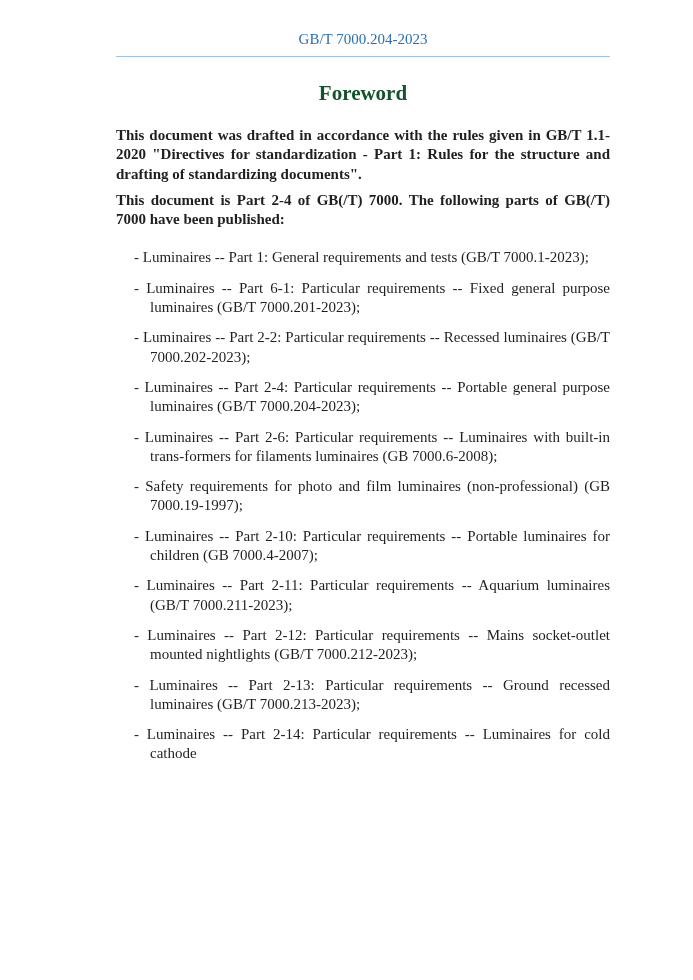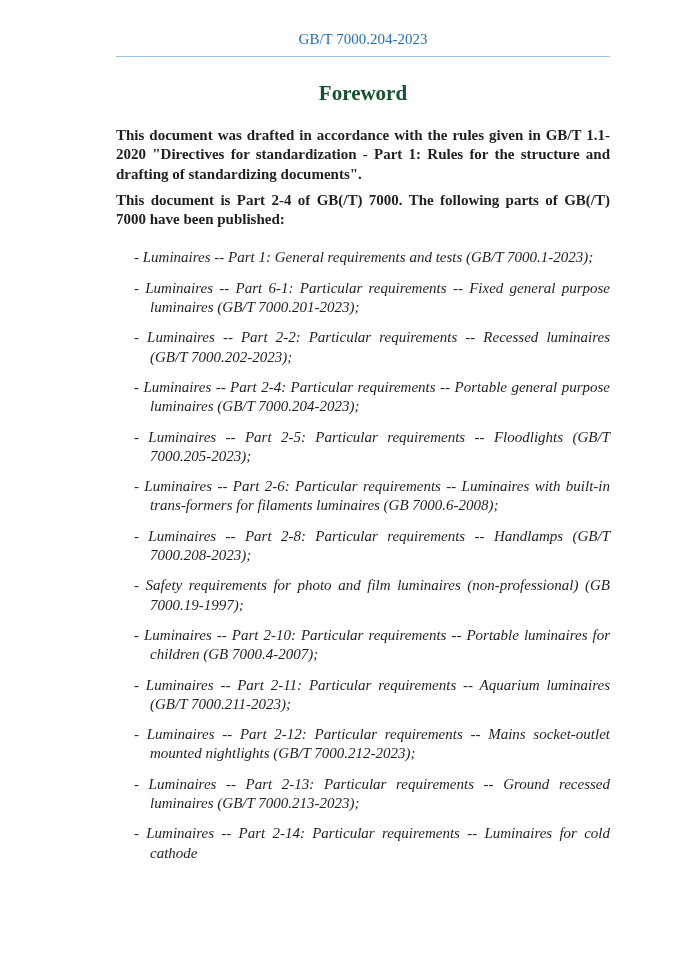--- a/index.html
+++ b/index.html
@@ -23,21 +23,21 @@
     margin:25px 0 21px 0;text-align:center;font-weight:bold;
     font-size:21px;line-height:23px;color:#14532d;
   }
   .para{
     font-size:15px;line-height:19.3px;text-align:justify;margin:0 0 7px 0;font-weight:bold;
   }
   .para.intro-gap{margin-bottom:19px;}
   .parts-list{margin:0;padding:0;}
   .list-item{
     font-size:15px;line-height:19.3px;text-align:justify;
-    margin:0 0 11px 0;padding-left:34px;text-indent:-16px;font-style:italic;
+    margin:0 0 11px 0;padding-left:34px;text-indent:-16px;
   }
   .footer{position:absolute;left:101px;top:950px;width:494px;margin-top:48px;}
   .footer-rule{border:none;border-top:1px solid var(--rule);margin:0 0 5px 0;}
   .footer-row{
     display:flex;justify-content:space-between;align-items:baseline;
     color:var(--accent);font-size:15px;line-height:19px;
   }
   .footer-left{white-space:nowrap;}
   .footer-link{color:var(--accent);text-decoration:underline;cursor:pointer;}
   .arrow{font-family:"DejaVu Sans",sans-serif;font-size:13px;padding:0 3px;}
@@ -58,23 +58,21 @@
 
     <p class="para">This document was drafted in accordance with the rules given in GB/T 1.1-2020 "Directives for standardization - Part 1: Rules for the structure and drafting of standardizing documents".</p>
 
     <p class="para intro-gap">This document is Part 2-4 of GB(/T) 7000. The following parts of GB(/T) 7000 have been published:</p>
 
     <div class="parts-list">
         <div class="list-item">- Luminaires -- Part 1: General requirements and tests (GB/T 7000.1-2023);</div>
         <div class="list-item">- Luminaires -- Part 6-1: Particular requirements -- Fixed general purpose luminaires (GB/T 7000.201-2023);</div>
         <div class="list-item">- Luminaires -- Part 2-2: Particular requirements -- Recessed luminaires (GB/T 7000.202-2023);</div>
         <div class="list-item">- Luminaires -- Part 2-4: Particular requirements -- Portable general purpose luminaires (GB/T 7000.204-2023);</div>
-        <div class="list-item">- Luminaires -- Part 2-5: Particular requirements -- Floodlights (GB/T 7000.205-2023);</div>
         <div class="list-item">- Luminaires -- Part 2-6: Particular requirements -- Luminaires with built-in trans-formers for filaments luminaires (GB 7000.6-2008);</div>
-        <div class="list-item">- Luminaires -- Part 2-8: Particular requirements -- Handlamps (GB/T 7000.208-2023);</div>
         <div class="list-item">- Safety requirements for photo and film luminaires (non-professional) (GB 7000.19-1997);</div>
         <div class="list-item">- Luminaires -- Part 2-10: Particular requirements -- Portable luminaires for children (GB 7000.4-2007);</div>
         <div class="list-item">- Luminaires -- Part 2-11: Particular requirements -- Aquarium luminaires (GB/T 7000.211-2023);</div>
         <div class="list-item">- Luminaires -- Part 2-12: Particular requirements -- Mains socket-outlet mounted nightlights (GB/T 7000.212-2023);</div>
         <div class="list-item">- Luminaires -- Part 2-13: Particular requirements -- Ground recessed luminaires (GB/T 7000.213-2023);</div>
         <div class="list-item">- Luminaires -- Part 2-14: Particular requirements -- Luminaires for cold cathode</div>
       </div>
 
   </div>
 

